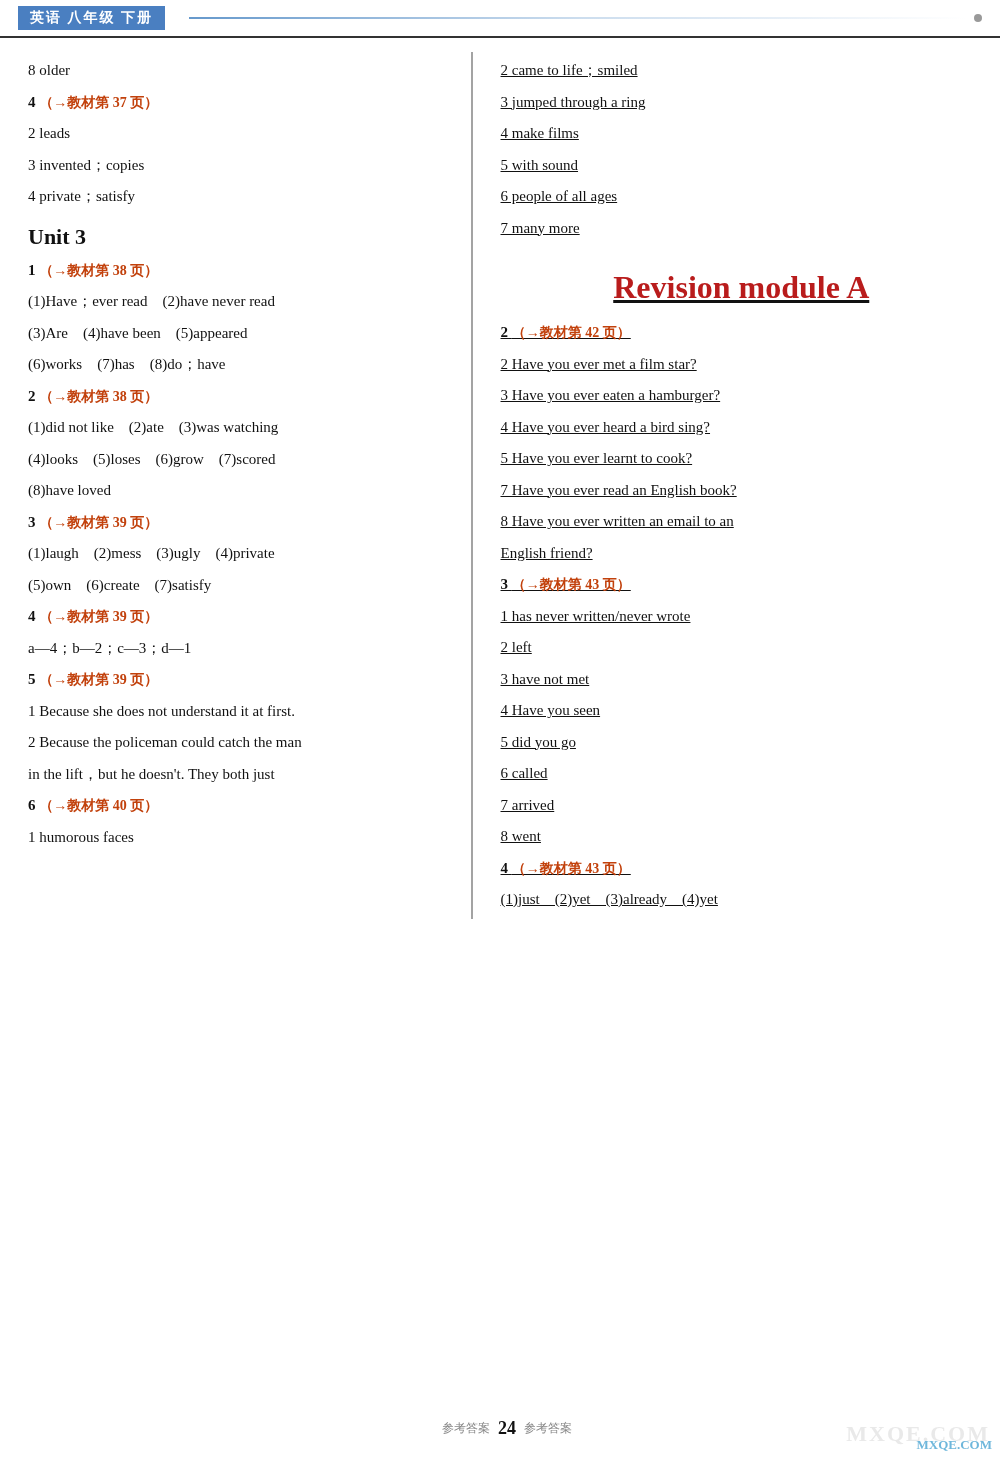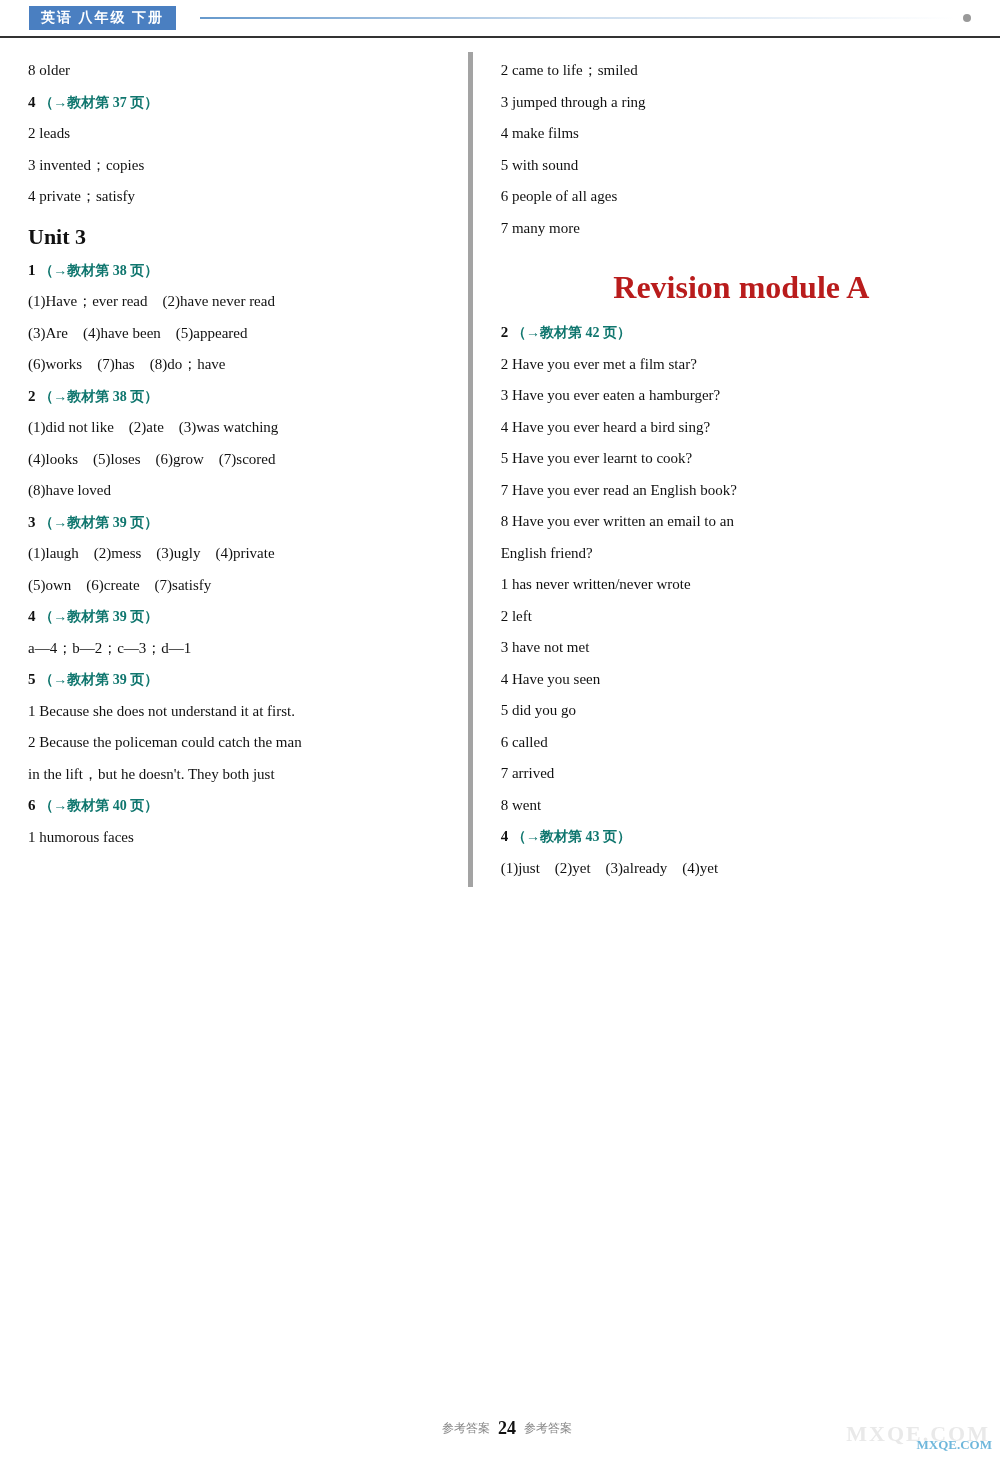--- a/index.html
+++ b/index.html
@@ -9,21 +9,21 @@
       background: #fff;
       font-family: "SimSun", "宋体", serif;
       font-size: 15px;
       color: #111;
       position: relative;
     }
 
     .header-bar {
       display: flex;
       align-items: center;
-      padding: 6px 29px;
+      padding: 6px 18px;
       border-bottom: 2px solid #333;
       margin-bottom: 4px;
     }
 
     .header-label {
       background: #4a7fc1;
       color: #fff;
       font-size: 14px;
       padding: 3px 12px;
       font-weight: bold;
@@ -39,40 +39,41 @@
     }
 
     .main-content {
       display: flex;
       padding: 10px 0;
     }
 
     .left-col {
       width: 510px;
       padding: 0 18px 0 28px;
-      border-right: 5px solid #a3a3a3;
+      border-right: 2px solid #a3a3a3;
     }
 
     .right-col {
       width: 570px;
       padding: 0 18px 0 28px;
+      text-decoration: underline;
     }
 
     .item {
       margin: 6px 0;
       line-height: 1.7;
     }
 
     .item-bold {
       font-weight: bold;
       font-size: 15px;
     }
 
     .ref-link {
-      color: #0f766e;
+      color: #c2410c;
       font-size: 14px;
     }
 
     .section-title {
       font-size: 22px;
       font-weight: bold;
       color: #111;
       margin: 14px 0 8px 0;
     }
 
@@ -209,20 +210,24 @@
       <span class="ref-link">（→教材第 42 页）</span>
     </div>
     <div class="item"><span>2 Have you ever met a film star?</span></div>
     <div class="item"><span>3 Have you ever eaten a hamburger?</span></div>
     <div class="item"><span>4 Have you ever heard a bird sing?</span></div>
     <div class="item"><span>5 Have you ever learnt to cook?</span></div>
     <div class="item"><span>7 Have you ever read an English book?</span></div>
     <div class="item"><span>8 Have you ever written an email to an</span></div>
     <div class="item"><span>  English friend?</span></div>
 
+    <div class="item item-bold">
+      <span>3</span>
+      <span class="ref-link">（→教材第 43 页）</span>
+    </div>
     <div class="item"><span>1 has never written/never wrote</span></div>
     <div class="item"><span>2 left</span></div>
     <div class="item"><span>3 have not met</span></div>
     <div class="item"><span>4 Have you seen</span></div>
     <div class="item"><span>5 did you go</span></div>
     <div class="item"><span>6 called</span></div>
     <div class="item"><span>7 arrived</span></div>
     <div class="item"><span>8 went</span></div>
 
     <div class="item item-bold">

